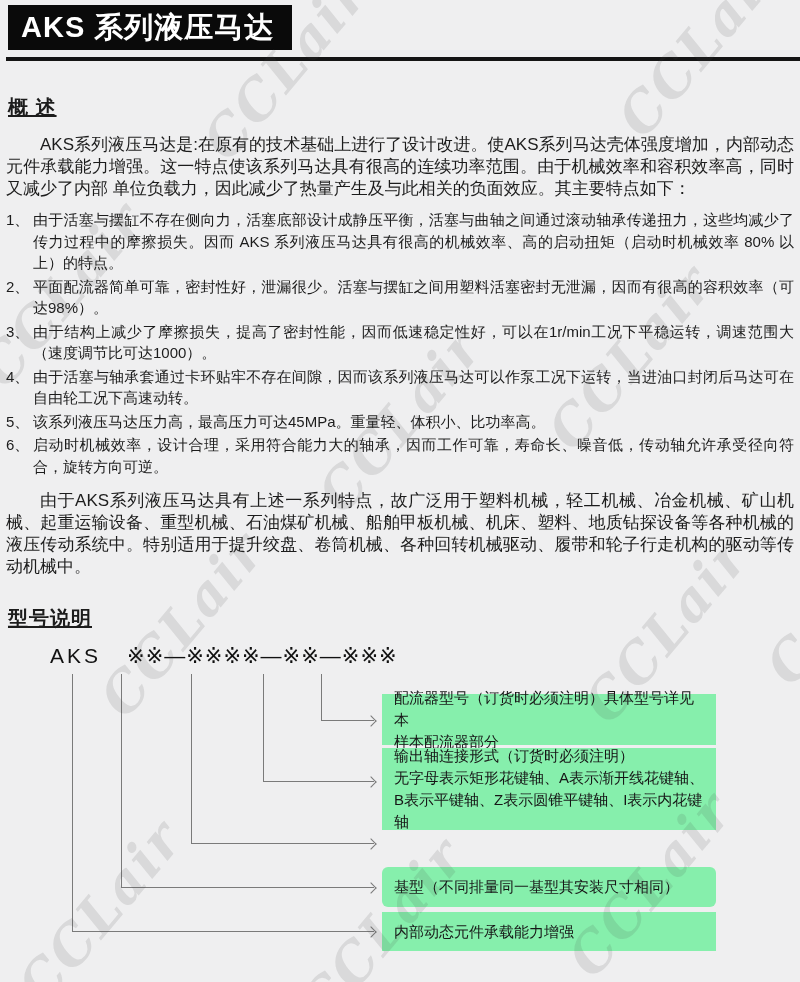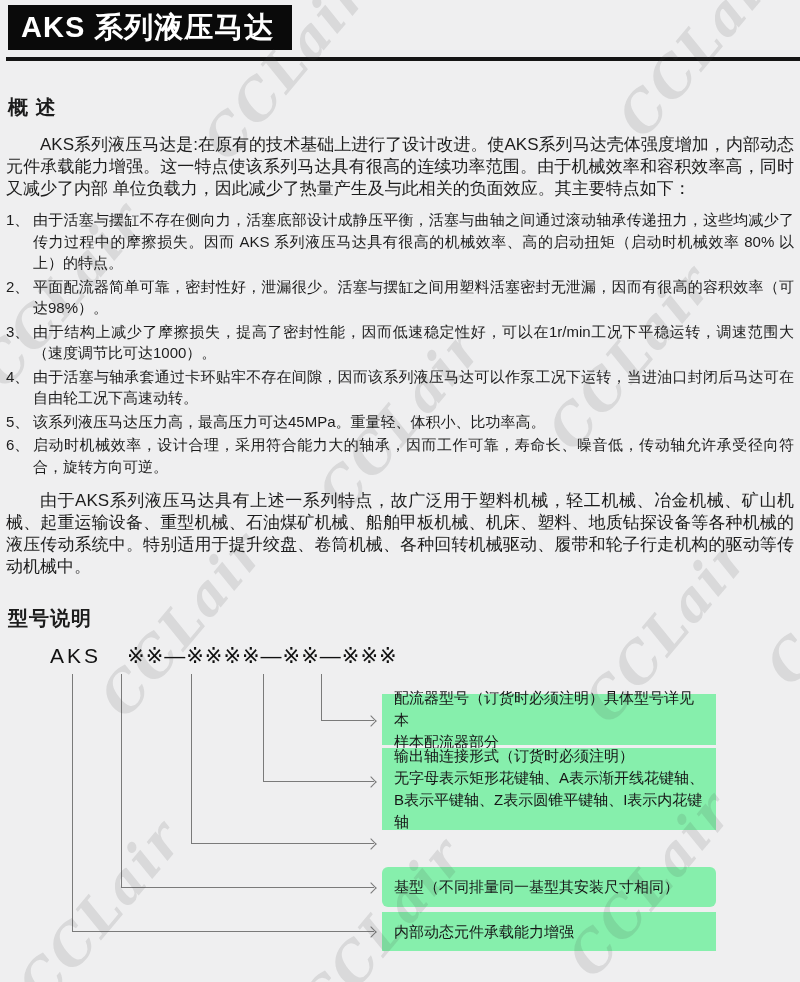--- a/index.html
+++ b/index.html
@@ -10,21 +10,21 @@
   }
   .page{position:relative;z-index:1;padding:0 6px;}
   
   .title-bar{
     display:inline-block;margin:5px 0 0 2px;background:#0a0a0a;color:#ffffff;
     font-size:29px;font-weight:bold;letter-spacing:1px;
     padding:6px 18px 7px 13px;line-height:32px;
   }
   .rule{height:4px;background:#141414;margin:7px 0 0 0;width:794px;}
   
-  .h2{font-size:20px;font-weight:bold;margin:0;padding:0;letter-spacing:1px;}
+  .h2{font-size:20px;font-weight:bold;margin:0;padding:0;letter-spacing:1px;text-decoration:underline;}
   .h-overview{margin:33px 0 0 2px;}
   .h-model{margin:27px 0 0 2px;}
   .h-example{margin:9px 0 0 2px;}
   
   .para{font-size:17px;line-height:22px;text-align:justify;margin:0;}
   .indent{text-indent:2em;}
   .intro{margin-top:13px;}
   .features{margin-top:9px;}
   .feature{display:flex;font-size:15px;line-height:21.5px;margin:0 0 2px 0;}
   .feature .num{width:27px;flex:0 0 27px;}

